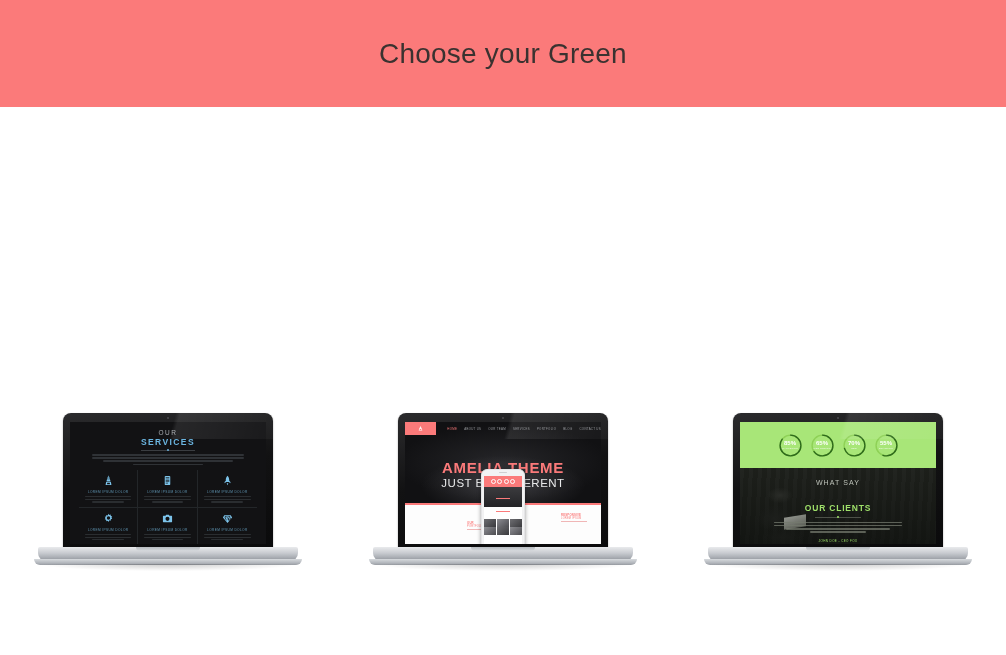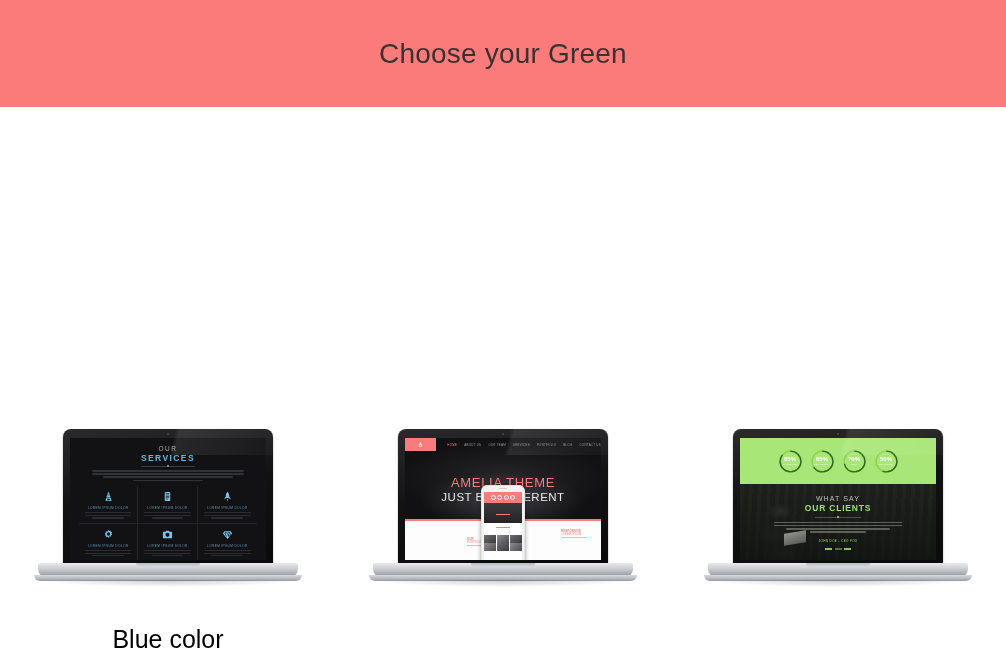--- a/index.html
+++ b/index.html
@@ -25,21 +25,21 @@
   }
 
   
   .demos {
     position: relative;
     width: 1006px; height: 548px;
     background: #ffffff;
   }
   .demo-col {
     position: absolute;
-    top: 322px;
+    top: 306px;
     width: 336px;
   }
   .demo-col.c0 { left: 0px; }
   .demo-col.c1 { left: 335px; }
   .demo-col.c2 { left: 670px; }
 
   .demo-caption {
     text-align: center;
     margin-top: 36px;
     font-size: 25px;
@@ -142,21 +142,21 @@
   .pk-nav { position:absolute; left:0; top:0; right:0; height:13px; display:flex; align-items:center; z-index:3; }
   .pk-logo {
     width:70px; height:13px; background:#fb7a7a;
     display:flex; align-items:center; justify-content:center;
   }
   .pk-logo svg { width:7px; height:7px; }
   .pk-menu { display:flex; align-items:center; gap:7px; padding-left:11px; }
   .pk-menu span { font-size:2.9px; letter-spacing:.3px; color:#9b9da1; white-space:nowrap; }
   .pk-menu span.on { color:#fb7a7a; }
   .pk-title { position:absolute; left:0; right:0; top:37px; text-align:center; z-index:2; }
-  .pk-t1 { font-size:13px; font-weight:normal; color:#fb7a7a; letter-spacing:.7px; }
+  .pk-t1 { font-size:15px; font-weight:bold; color:#fb7a7a; letter-spacing:.7px; }
   .pk-t2 { font-size:11.5px; color:#e8e9ea; letter-spacing:.5px; margin-top:1px; }
   .pk-white {
     position:absolute; left:0; right:0; bottom:0; height:34%;
     background:#fdfdfd; border-top:2px solid #fb7a7a;
   }
   .pk-note { position:absolute; font-size:2.6px; color:#fb7a7a; letter-spacing:.2px; }
   .pk-note b { display:block; font-size:2.8px; }
   .pk-note i { display:block; height:1px; width:26px; background:#f0b6b6; margin-top:1.5px; }
   .pk-phone {
     position:absolute; left:50%; margin-left:-22px; top:47px;
@@ -202,21 +202,21 @@
     position:absolute; left:13px; bottom:0; width:52px; height:58px;
     background:
       radial-gradient(ellipse 40% 22% at 52% 16%, #2a2c28 0%, rgba(42,44,40,0) 62%),
       radial-gradient(ellipse 54% 34% at 42% 56%, #1d1f1c 0%, rgba(29,31,28,0) 66%),
       radial-gradient(ellipse 60% 26% at 58% 88%, #191b18 0%, rgba(25,27,24,0) 70%);
   }
   .gr-lap { position:absolute; left:44px; bottom:16px; width:22px; height:12px;
     background:linear-gradient(170deg,#b9bcb4,#6f7268); transform:skewY(-9deg); opacity:.75; }
   .gr-ct { position:absolute; left:0; right:0; top:11px; text-align:center; }
   .gr-t1 { font-size:7px; color:#bdc2b9; letter-spacing:1.1px; }
-  .gr-t2 { font-size:8.5px; font-weight:bold; color:#9fe06a; letter-spacing:.8px; margin-top:1px; }
+  .gr-t2 { font-size:8.5px; font-weight:bold; color:#9fe06a; letter-spacing:.8px; margin-top:17px; }
   .gr-rule { width:46px; height:1px; background:#4d5149; margin:3.5px auto 0; position:relative; }
   .gr-rule::after{ content:""; position:absolute; left:50%; top:-1px; margin-left:-1px; width:2px;height:2px;border-radius:50%;background:#9fe06a;}
   .gr-para { width:128px; margin:4px auto 0; }
   .gr-para i { display:block; height:1.5px; background:#747a6e; margin:0 auto 1.6px; border-radius:1px; opacity:.75; }
   .gr-para i:nth-child(1){width:100%;} .gr-para i:nth-child(2){width:100%;}
   .gr-para i:nth-child(3){width:82%;} .gr-para i:nth-child(4){width:44%;}
   .gr-name { margin-top:6px; text-align:center; font-size:3px; color:#9fe06a; letter-spacing:.4px; }
   .gr-dots { margin-top:5px; display:flex; justify-content:center; gap:2.5px; }
   .gr-dots u { display:block; width:7px; height:2px; background:#9fe06a; opacity:.85; }
   .gr-dots u:nth-child(2){ opacity:.45; }
@@ -341,21 +341,20 @@
 
             </div>
           </div>
 
         </div>
       </div>
       <div class="base"></div>
       <div class="base-foot"></div>
       <div class="base-shadow"></div>
     </div>
-    <div class="demo-caption">Blue color</div>
   </div>
 
   <div class="demo-col c1">
     <div class="laptop">
       <div class="lid">
         <div class="webcam"></div>
         <div class="screen">
 
           <div class="pk">
             <div class="pk-hero"></div>

